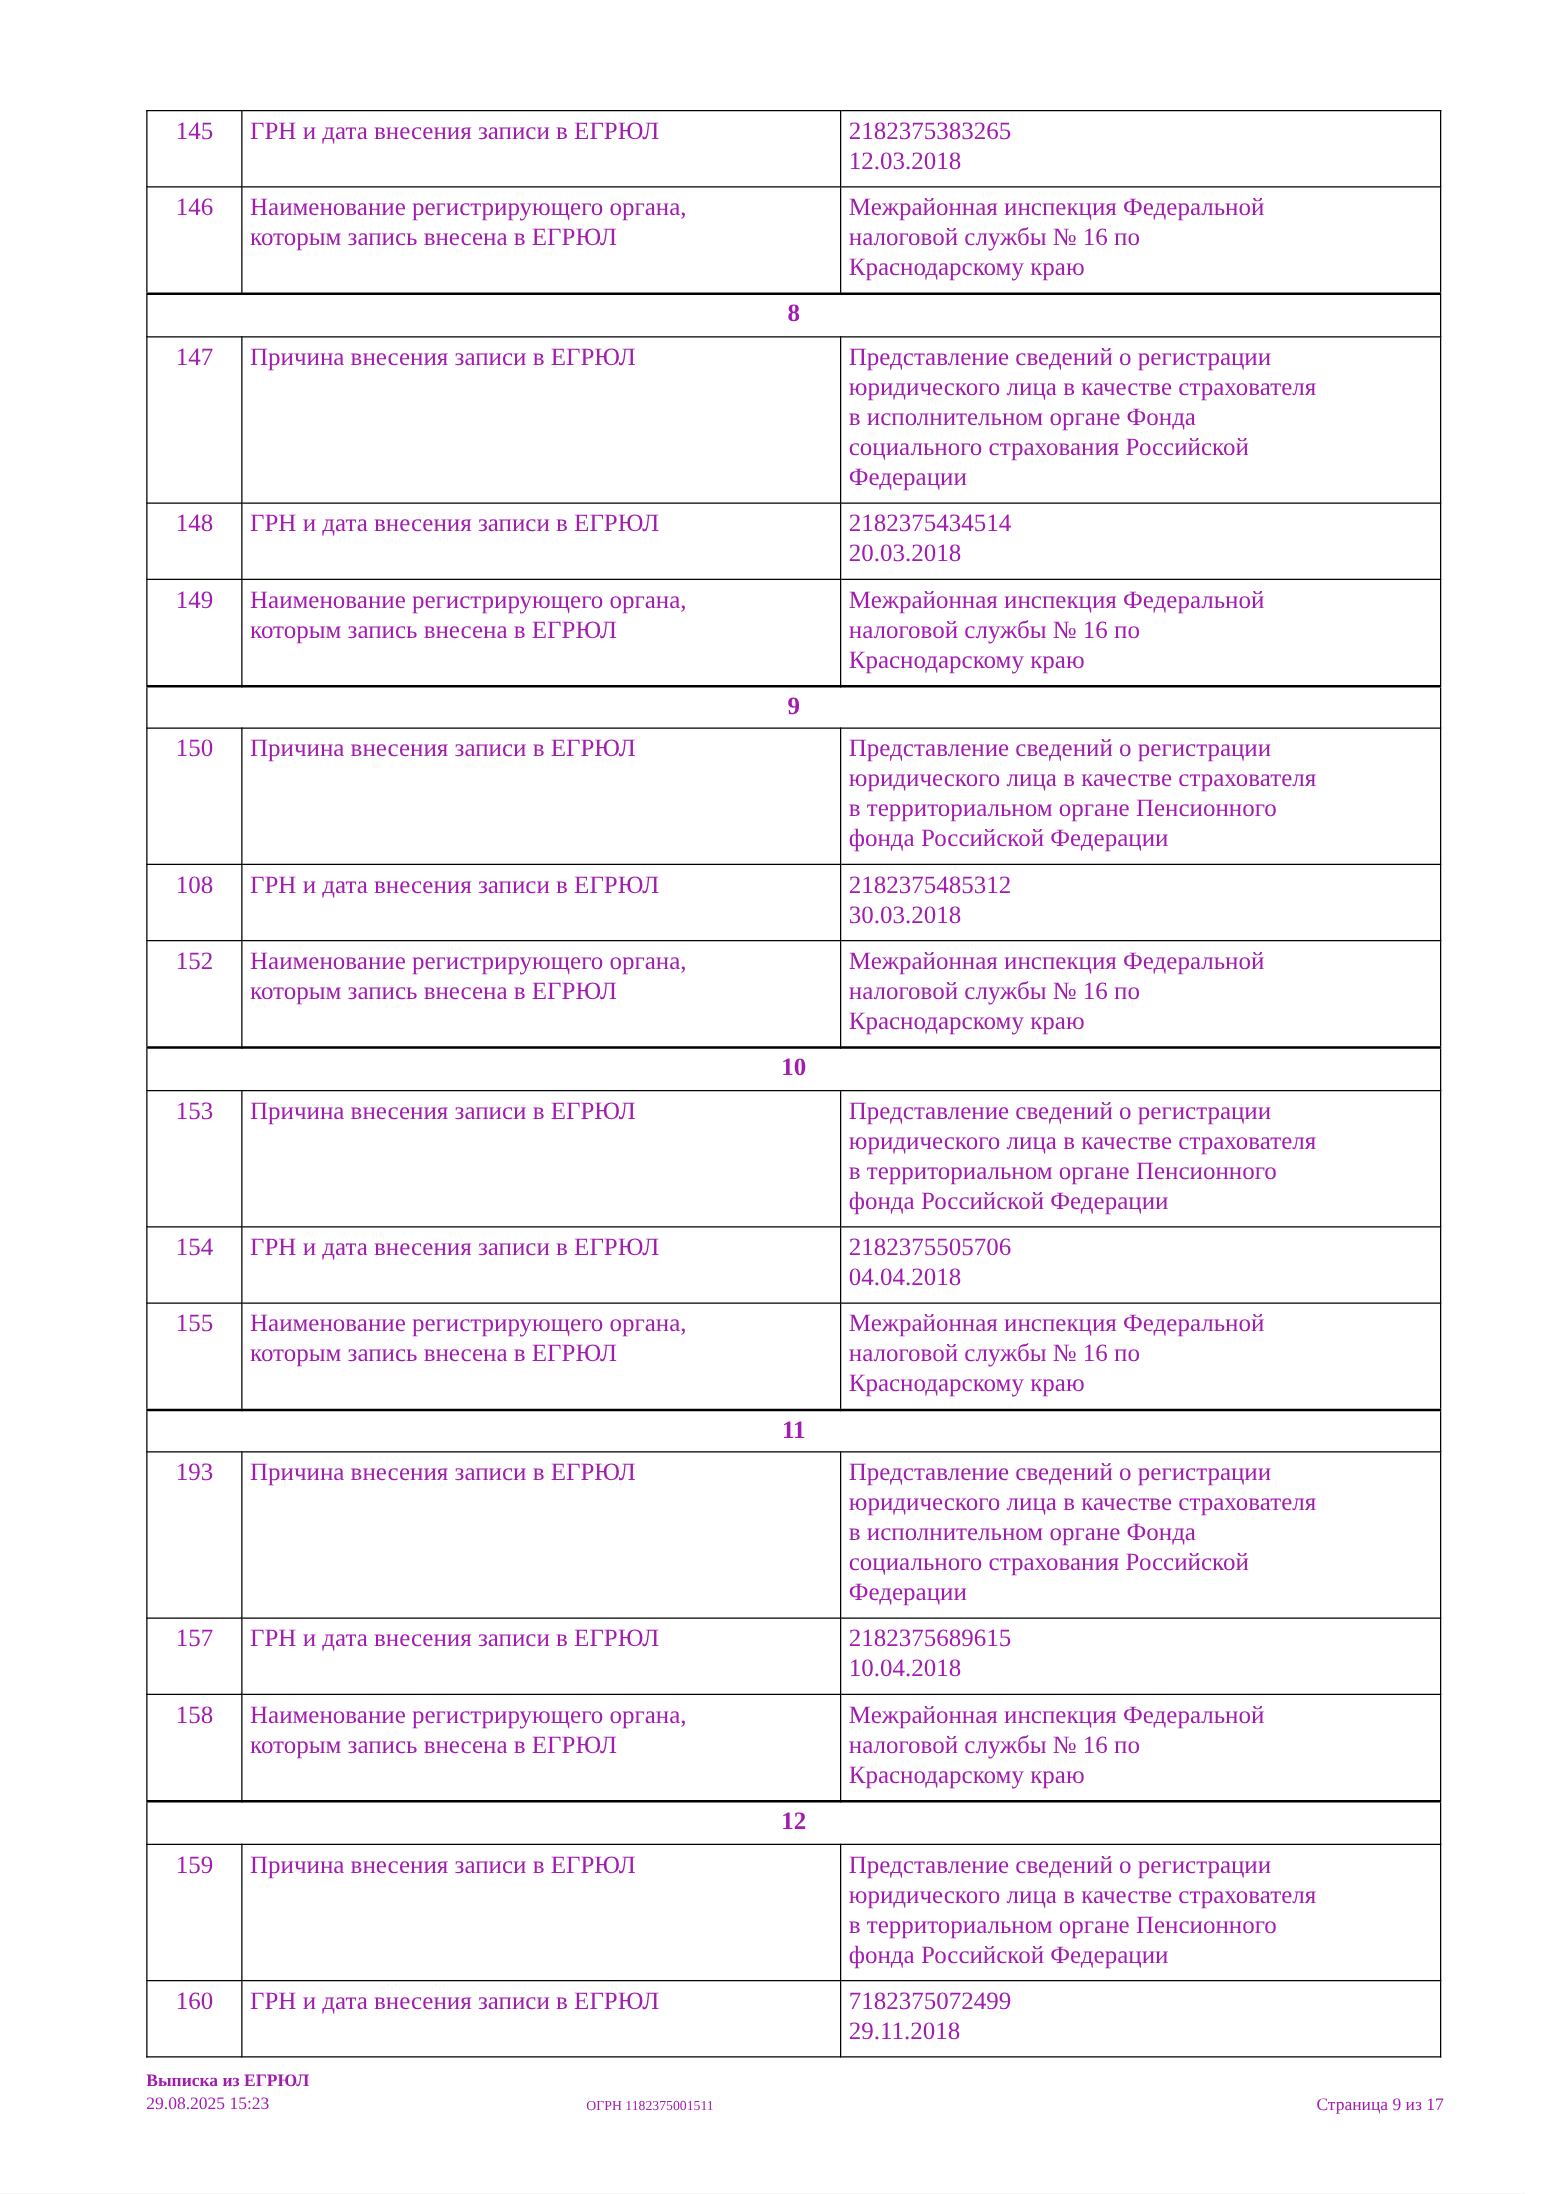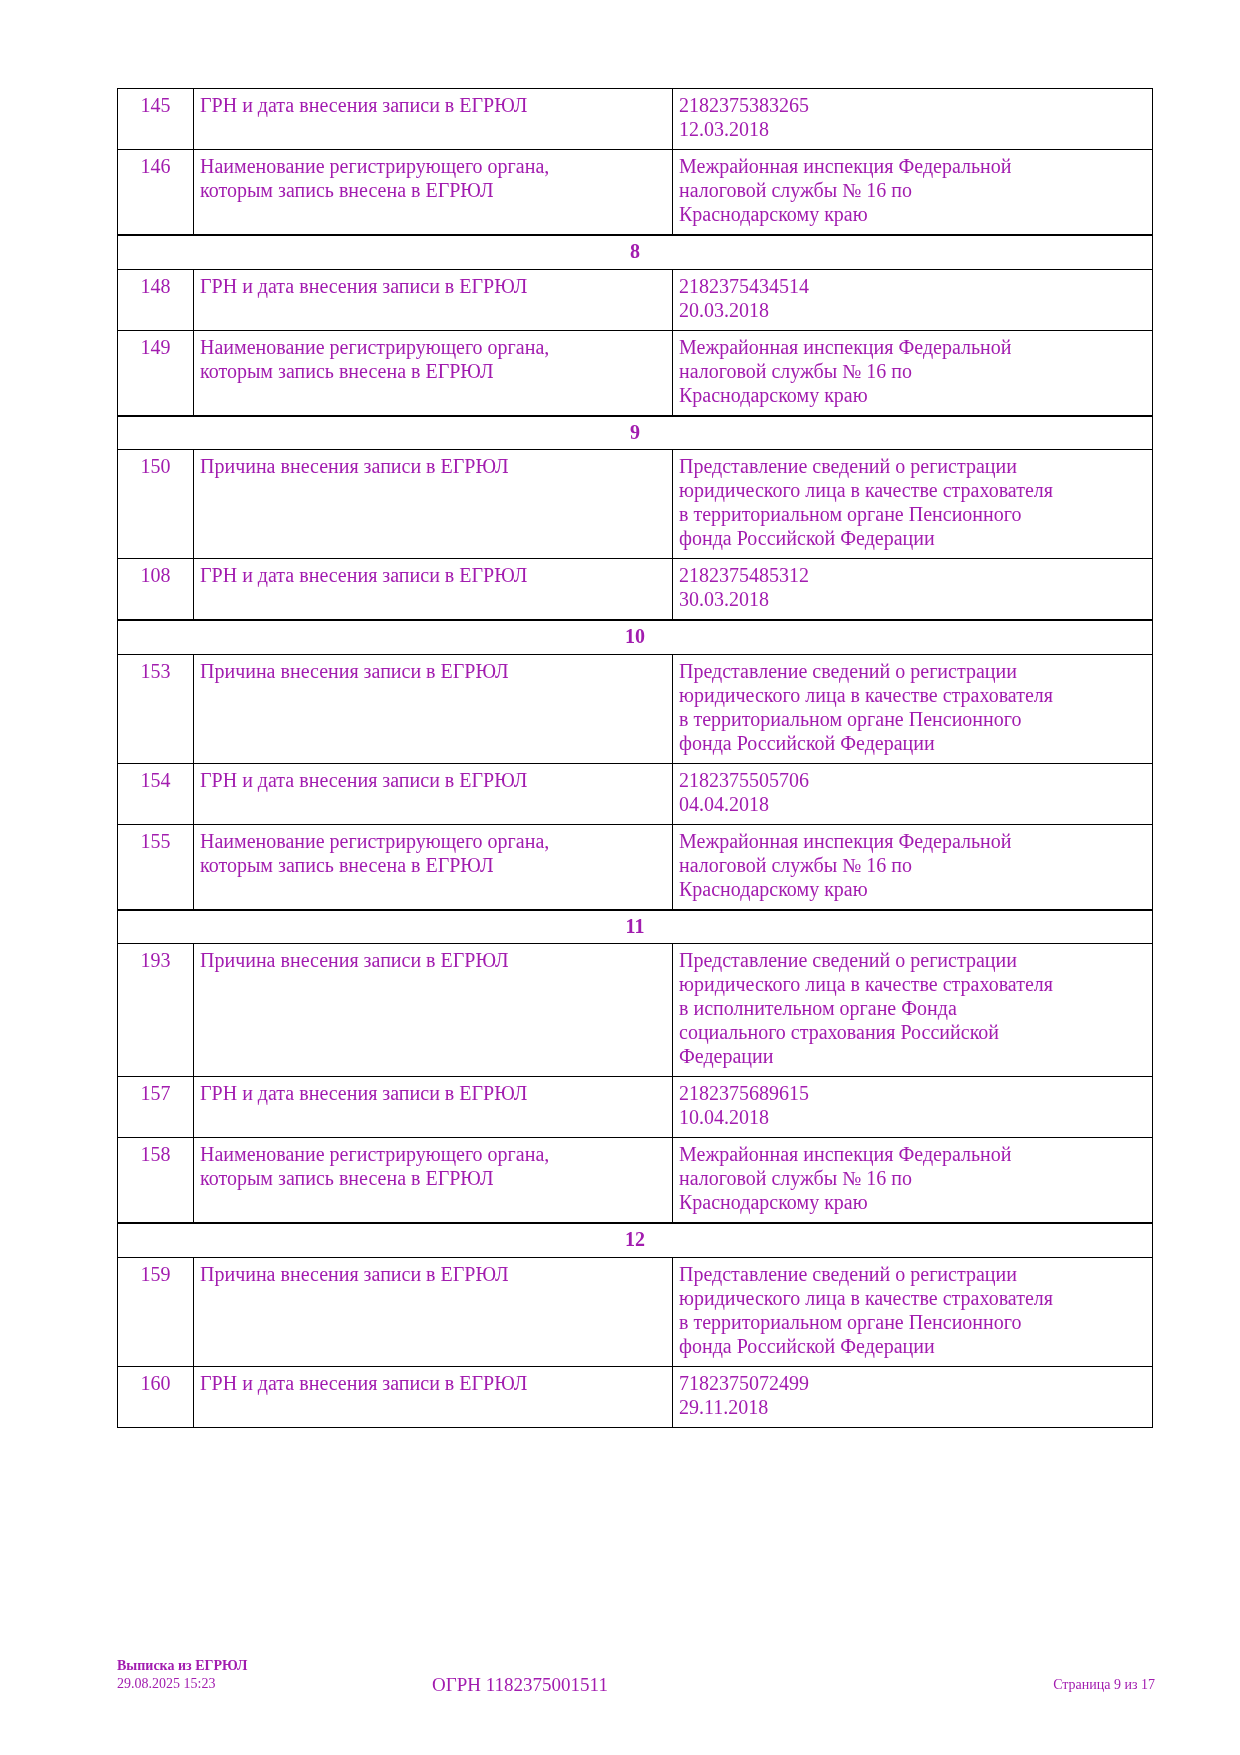--- a/index.html
+++ b/index.html
@@ -52,21 +52,21 @@
     font-size: 14px;
     line-height: 18px;
   }
   .footer-doc-title { font-weight: bold; text-align: right; }
   .footer-center {
     position: absolute;
     left: 0;
     top: 1676px;
     width: 1040px;
     text-align: center;
-    font-size: 19px;
+    font-size: 11px;
     line-height: 18px;
   }
   .footer-right {
     position: absolute;
     right: 85px;
     top: 1676px;
     font-size: 14px;
     line-height: 18px;
   }
 </style>
@@ -93,20 +93,29 @@
     <td class="cell-label">Наименование регистрирующего органа,
 которым запись внесена в ЕГРЮЛ</td>
     <td class="cell-value">Межрайонная инспекция Федеральной
 налоговой службы № 16 по
 Краснодарскому краю</td>
   </tr>
         <tr class="section-row">
     <td colspan="3">8</td>
   </tr>
         <tr>
+    <td class="cell-num">147</td>
+    <td class="cell-label">Причина внесения записи в ЕГРЮЛ</td>
+    <td class="cell-value">Представление сведений о регистрации
+юридического лица в качестве страхователя
+в исполнительном органе Фонда
+социального страхования Российской
+Федерации</td>
+  </tr>
+        <tr>
     <td class="cell-num">148</td>
     <td class="cell-label">ГРН и дата внесения записи в ЕГРЮЛ</td>
     <td class="cell-value">2182375434514
 20.03.2018</td>
   </tr>
         <tr>
     <td class="cell-num">149</td>
     <td class="cell-label">Наименование регистрирующего органа,
 которым запись внесена в ЕГРЮЛ</td>
     <td class="cell-value">Межрайонная инспекция Федеральной
@@ -122,20 +131,28 @@
     <td class="cell-value">Представление сведений о регистрации
 юридического лица в качестве страхователя
 в территориальном органе Пенсионного
 фонда Российской Федерации</td>
   </tr>
         <tr>
     <td class="cell-num">108</td>
     <td class="cell-label">ГРН и дата внесения записи в ЕГРЮЛ</td>
     <td class="cell-value">2182375485312
 30.03.2018</td>
+  </tr>
+        <tr>
+    <td class="cell-num">152</td>
+    <td class="cell-label">Наименование регистрирующего органа,
+которым запись внесена в ЕГРЮЛ</td>
+    <td class="cell-value">Межрайонная инспекция Федеральной
+налоговой службы № 16 по
+Краснодарскому краю</td>
   </tr>
         <tr class="section-row">
     <td colspan="3">10</td>
   </tr>
         <tr>
     <td class="cell-num">153</td>
     <td class="cell-label">Причина внесения записи в ЕГРЮЛ</td>
     <td class="cell-value">Представление сведений о регистрации
 юридического лица в качестве страхователя
 в территориальном органе Пенсионного

